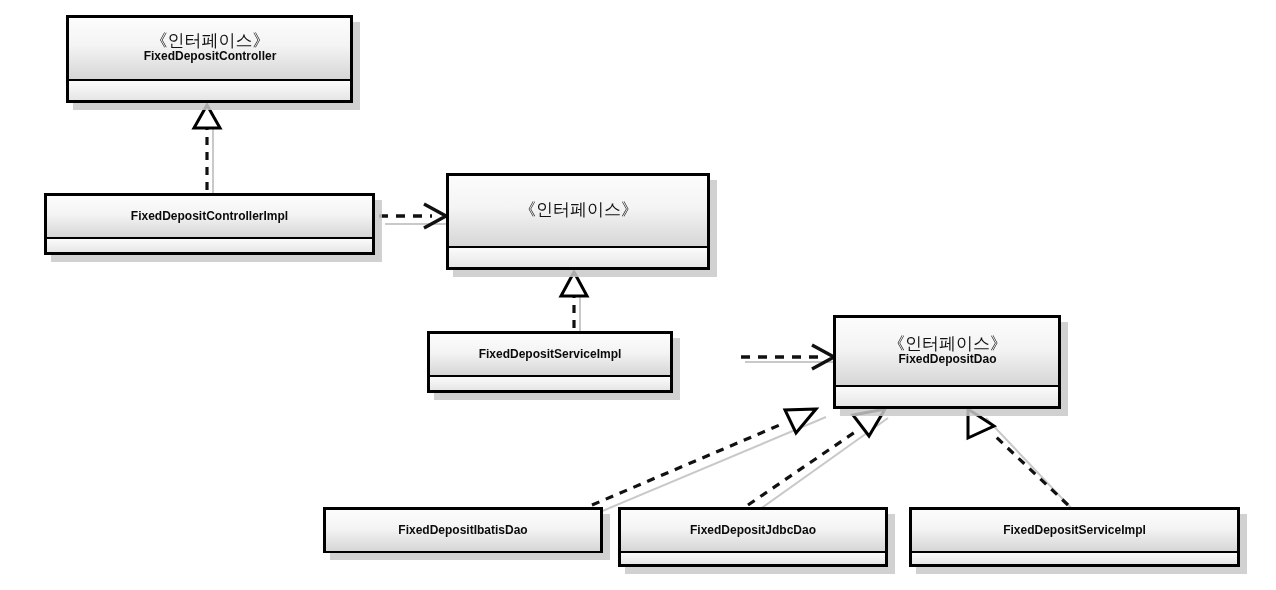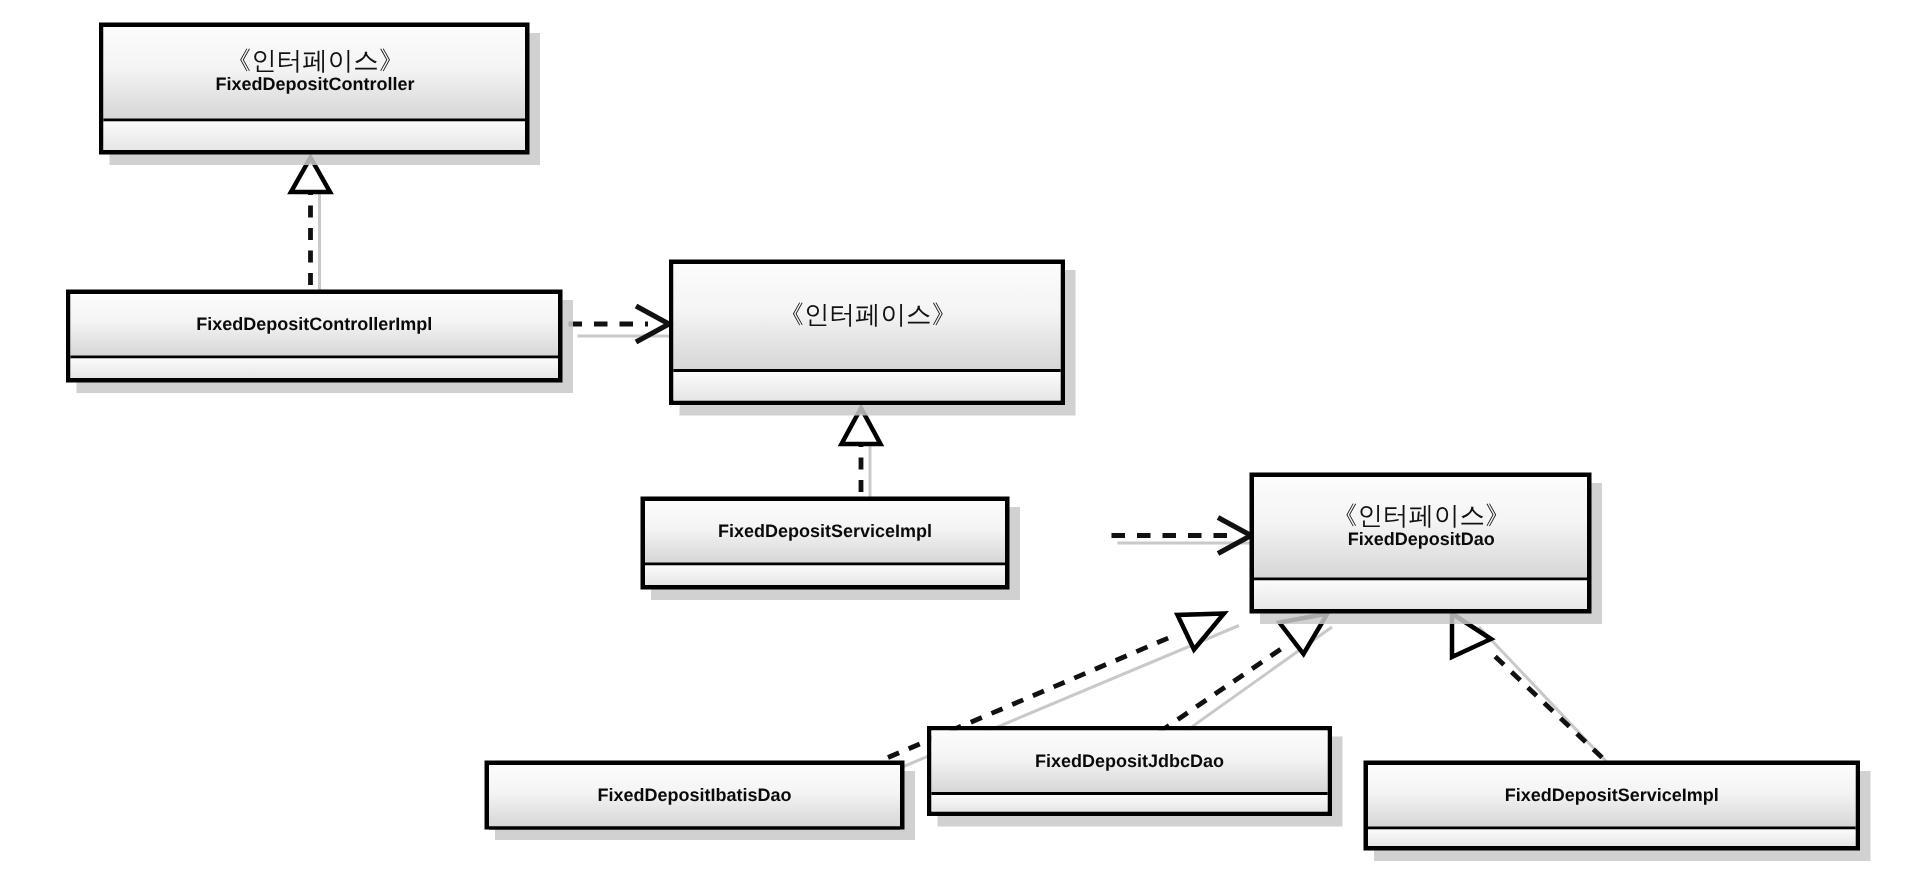--- a/index.html
+++ b/index.html
@@ -193,21 +193,21 @@
   <div class="uml-node impl" style="left:323px; top:507px; width:280px; height:46px;">
     <div class="shadow"></div>
     <div class="frame">
       <div class="title-cell">
         <div class="cls-name">FixedDepositIbatisDao</div>
       </div>
       <div class="attr-cell"></div>
     </div>
   </div>
 
-  <div class="uml-node impl" style="left:618px; top:484px; width:270px; height:60px;">
+  <div class="uml-node impl" style="left:618px; top:507px; width:270px; height:60px;">
     <div class="shadow"></div>
     <div class="frame">
       <div class="title-cell">
         <div class="cls-name">FixedDepositJdbcDao</div>
       </div>
       <div class="attr-cell"></div>
     </div>
   </div>
 
   <div class="uml-node impl" style="left:909px; top:507px; width:331px; height:60px;">

